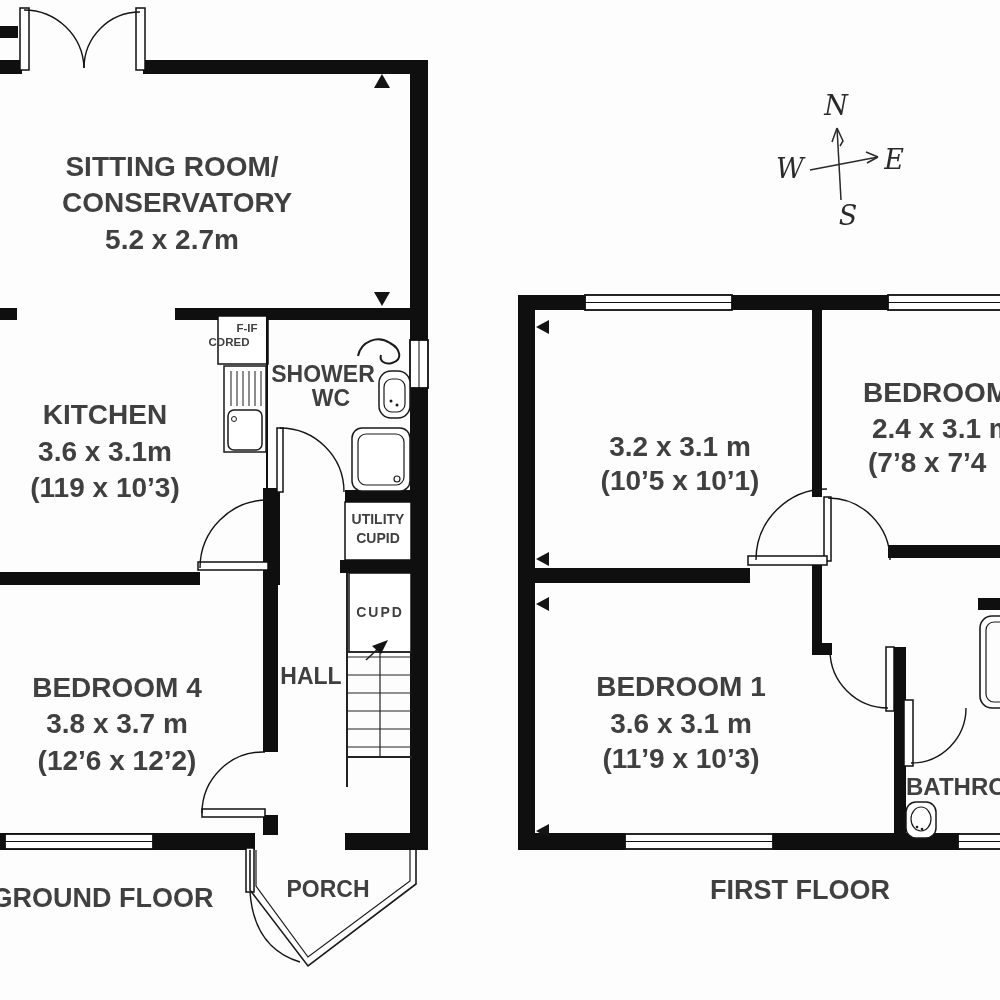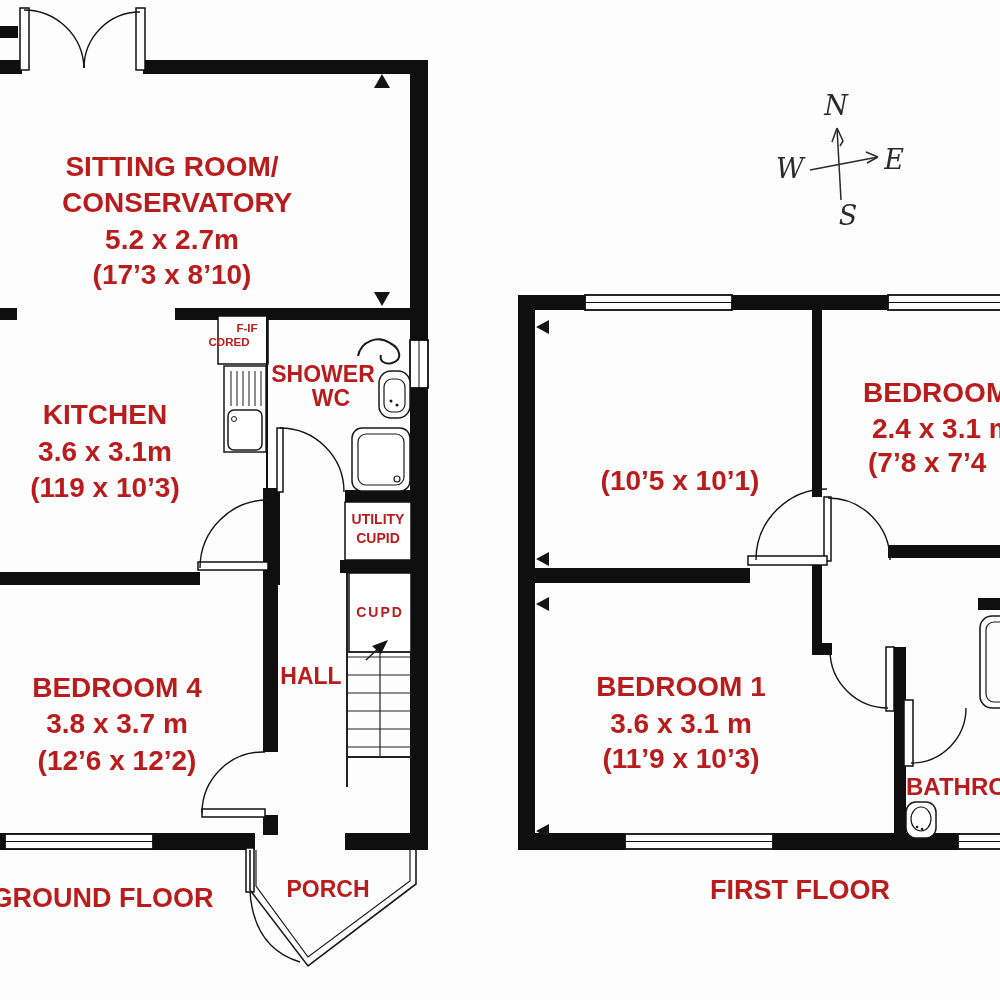--- a/index.html
+++ b/index.html
@@ -1,19 +1,19 @@
 <!DOCTYPE html>
 <html><head>
 <meta charset="utf-8">
 <style>
   html,body{margin:0;padding:0;background:#ffffff;}
   #plan{position:relative;width:1000px;height:1000px;background:#fdfdfd;overflow:hidden;
         font-family:"Liberation Sans",sans-serif;}
   #plan svg{position:absolute;left:0;top:0;}
-  .lbl{position:absolute;font-weight:600;color:#b91c1c;text-align:center;white-space:nowrap;}
+  .lbl{position:absolute;font-weight:600;color:#404040;text-align:center;white-space:nowrap;}
   .s28{font-size:28px;line-height:30px;}
   .s27{font-size:27px;line-height:29px;}
   .s26{font-size:23px;line-height:28px;}
   .s24{font-size:24px;line-height:26px;}
   .s23{font-size:23px;line-height:25px;}
   .s14{font-size:14px;line-height:17px;}
   .s11{font-size:11.5px;line-height:13px;}
   .left{text-align:left;}
   .compass-letter{font-family:"DejaVu Serif",serif;font-style:italic;font-weight:400;
                   font-size:27px;line-height:28px;color:#2a2a2a;}
@@ -180,21 +180,20 @@
     <line x1="810" y1="170" x2="878" y2="157"></line>
     <path d="M878,157 L866,152 M878,157 L867,163"></path>
     <line x1="841" y1="200" x2="837" y2="128"></line>
     <path d="M837,128 L832,142 M837,128 L843,141 L840,146"></path>
   </g>
 </svg>
 
   <div class="lbl s28" style="left:62px;top:152px;width:220px">SITTING ROOM/</div>
   <div class="lbl s28" style="left:62px;top:188px;width:220px">CONSERVATORY</div>
   <div class="lbl s28" style="left:62px;top:225px;width:220px">5.2 x 2.7m</div>
-  <div class="lbl s28" style="left:62px;top:260px;width:220px">(17’3 x 8’10)</div>
 
   <div class="lbl s28" style="left:-5px;top:400px;width:220px">KITCHEN</div>
   <div class="lbl s28" style="left:-5px;top:437px;width:220px">3.6 x 3.1m</div>
   <div class="lbl s28" style="left:-5px;top:473px;width:220px">(119 x 10’3)</div>
 
   <div class="lbl s23" style="left:263px;top:362px;width:120px">SHOWER</div>
   <div class="lbl s23" style="left:271px;top:386px;width:120px">WC</div>
 
   <div class="lbl s11" style="left:218px;top:322px;width:58px;font-weight:700">F-IF</div>
   <div class="lbl s11" style="left:204px;top:336px;width:50px;font-weight:700">CDRED</div>
@@ -207,20 +206,21 @@
   <div class="lbl s26" style="left:261px;top:662px;width:100px">HALL</div>
 
   <div class="lbl s28" style="left:7px;top:673px;width:220px">BEDROOM 4</div>
   <div class="lbl s28" style="left:7px;top:709px;width:220px">3.8 x 3.7 m</div>
   <div class="lbl s28" style="left:7px;top:746px;width:220px">(12’6 x 12’2)</div>
 
   <div class="lbl s26" style="left:268px;top:875px;width:120px">PORCH</div>
 
   <div class="lbl s27" style="left:-10px;top:884px;width:225px">GROUND FLOOR</div>
 
+  <div class="lbl s28" style="left:570px;top:432px;width:220px">3.2 x 3.1 m</div>
   <div class="lbl s28" style="left:570px;top:466px;width:220px">(10’5 x 10’1)</div>
 
   <div class="lbl s28 left" style="left:863px;top:378px;width:220px">BEDROOM</div>
   <div class="lbl s28 left" style="left:872px;top:414px;width:220px">2.4 x 3.1 m</div>
   <div class="lbl s28 left" style="left:868px;top:448px;width:220px">(7’8 x 7’4</div>
 
   <div class="lbl s28" style="left:571px;top:672px;width:220px">BEDROOM 1</div>
   <div class="lbl s28" style="left:571px;top:709px;width:220px">3.6 x 3.1 m</div>
   <div class="lbl s28" style="left:571px;top:744px;width:220px">(11’9 x 10’3)</div>
 

